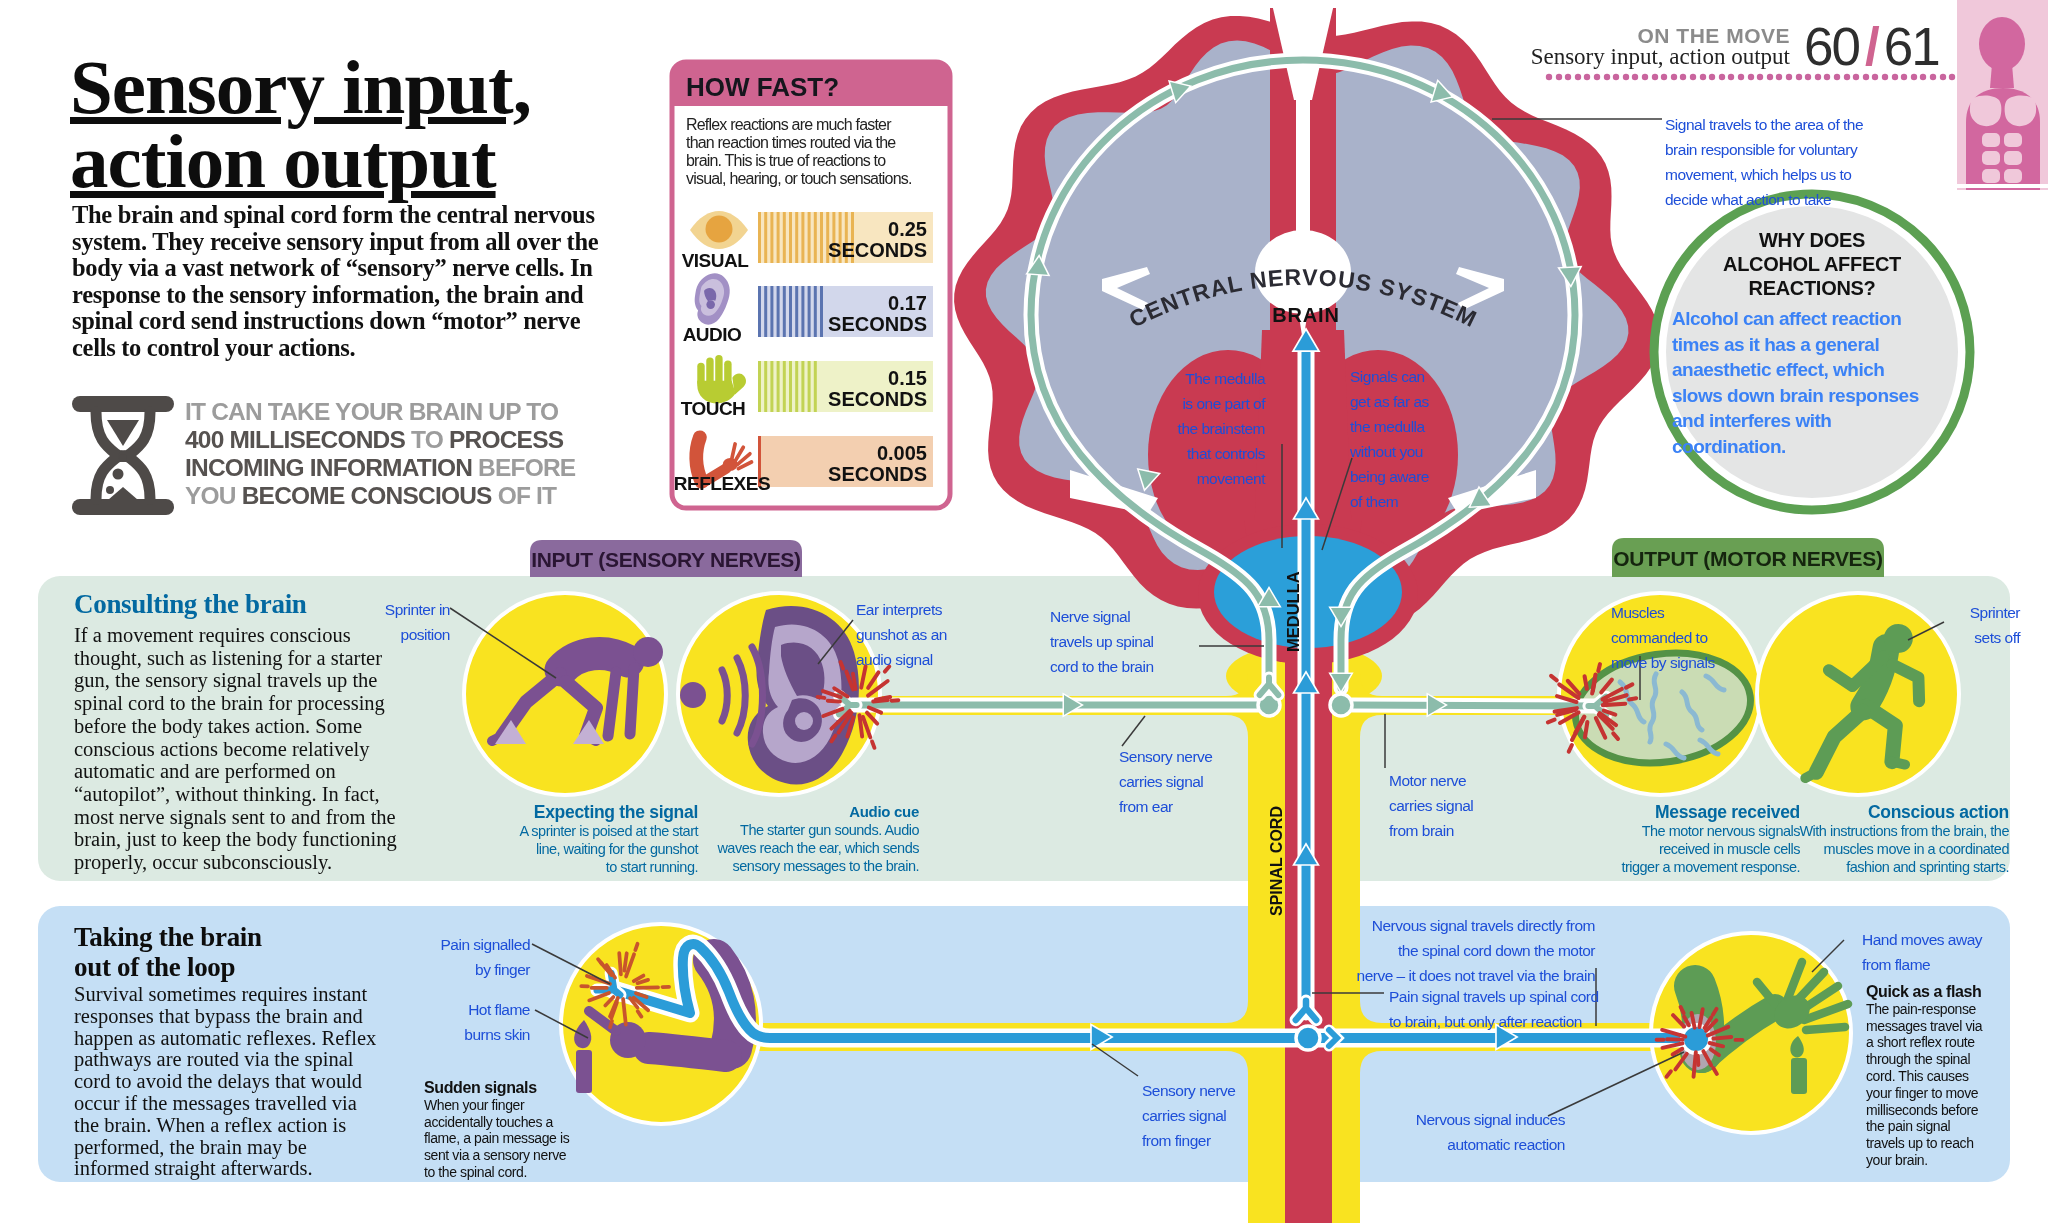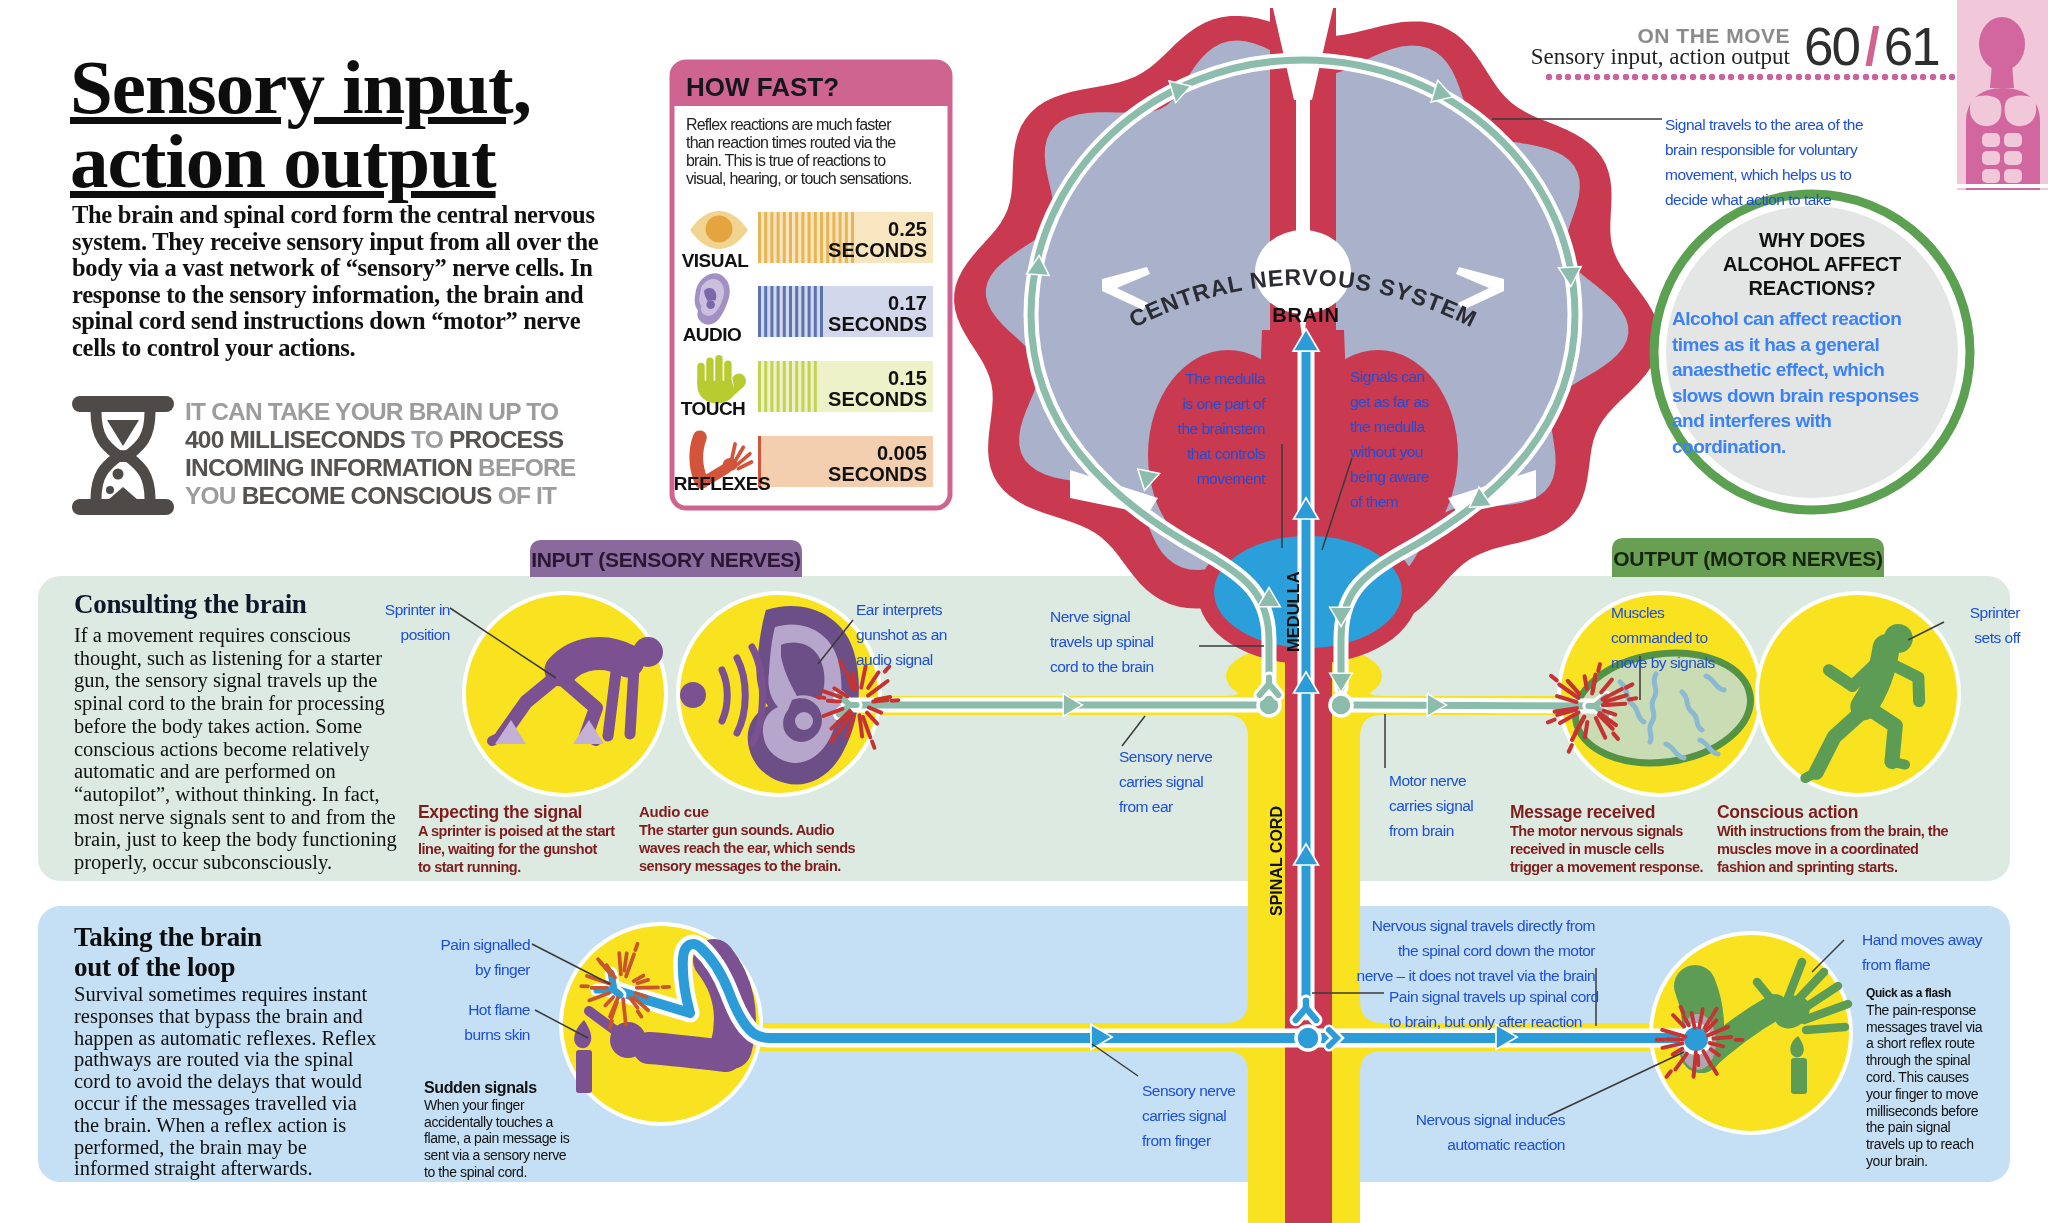--- a/index.html
+++ b/index.html
@@ -1,18 +1,18 @@
 <!DOCTYPE html>
 <html><head><meta charset="utf-8"><style>
 *{margin:0;padding:0;box-sizing:border-box;}
 html,body{width:2048px;height:1223px;background:#fff;overflow:hidden;}
 body{font-family:"Liberation Sans",sans-serif;position:relative;}
 .abs{position:absolute;}
 .lbl{font-size:15.5px;line-height:25px;color:#1d4ed8;letter-spacing:-0.5px;}
-.cap{font-size:14.5px;line-height:18px;color:#7f1d1d;text-align:left;letter-spacing:-0.5px;font-weight:bold;}
+.cap{font-size:14.5px;line-height:18px;color:#0369a1;text-align:right;letter-spacing:-0.5px;}
 </style></head><body>
 <svg class="abs" style="left:0;top:0" width="2048" height="1223" viewBox="0 0 2048 1223">
     <defs>
       <path id="arr" d="M -2,-10 L 15,0 L -2,10 Z"></path>
     </defs>
     <rect x="38" y="576" width="1972" height="305" rx="22" fill="#dceae2"></rect>
     <rect x="38" y="906" width="1972" height="276" rx="22" fill="#c5dff5"></rect>
     <path d="M 530,577 L 530,552 Q 530,540 542,540 L 790,540 Q 802,540 802,552 L 802,577 Z" fill="#8a6a9d"></path>
     <text x="666" y="567" font-size="21" font-weight="bold" fill="#2a1533" text-anchor="middle" letter-spacing="-0.3">INPUT (SENSORY NERVES)</text>
     <path d="M 1612,577 L 1612,550 Q 1612,538 1624,538 L 1872,538 Q 1884,538 1884,550 L 1884,577 Z" fill="#699f53"></path>
@@ -476,21 +476,21 @@
 <div class="abs" style="left:185px;top:398px;width:470px;font-size:24.5px;line-height:28px;font-weight:bold;color:#9c9c9c;letter-spacing:-0.8px;">IT CAN TAKE YOUR BRAIN UP TO<br><span style="color:#565250">400 MILLISECONDS</span> TO <span style="color:#565250">PROCESS</span><br><span style="color:#565250">INCOMING INFORMATION</span> BEFORE<br>YOU <span style="color:#565250">BECOME CONSCIOUS</span> OF IT</div>
 <div class="abs" style="left:686px;top:116px;width:260px;font-size:16px;line-height:18px;color:#222;letter-spacing:-0.8px;">Reflex reactions are much faster<br>than reaction times routed via the<br>brain. This is true of reactions to<br>visual, hearing, or touch sensations.</div>
 <div class="abs" style="left:1500px;top:24px;width:290px;text-align:right;font-size:21px;font-weight:bold;color:#8b8b8b;letter-spacing:0.5px;">ON THE MOVE</div>
 <div class="abs" style="left:1500px;top:44px;width:290px;text-align:right;font-family:'Liberation Serif',serif;font-size:23px;color:#222;">Sensory input, action output</div>
 <div class="abs" style="left:1804px;top:16px;width:200px;font-size:53px;color:#2e2e2e;letter-spacing:-2px;">60<span style="color:#cf6490;padding:0 6px;font-weight:bold;">/</span>61</div>
 <div class="abs" style="left:1687px;top:228px;width:250px;text-align:center;font-size:20px;line-height:24px;font-weight:bold;color:#111;letter-spacing:-0.3px;">WHY DOES<br>ALCOHOL AFFECT<br>REACTIONS?</div>
 <div class="abs" style="left:1672px;top:306px;width:280px;text-align:left;font-size:19px;line-height:25.5px;font-weight:bold;color:#3b82f6;letter-spacing:-0.5px;">Alcohol can affect reaction<br>times as it has a general<br>anaesthetic effect, which<br>slows down brain responses<br>and interferes with<br>coordination.</div>
 <div class="abs" style="left:1665px;top:112px;width:300px;">
     <div class="lbl">Signal travels to the area of the<br>brain responsible for voluntary<br>movement, which helps us to<br>decide what action to take</div>
   </div>
-<div class="abs" style="left:74px;top:589px;width:320px;font-family:'Liberation Serif',serif;font-weight:bold;font-size:27px;color:#0f172a;letter-spacing:-0.3px;">Consulting the brain</div>
+<div class="abs" style="left:74px;top:589px;width:320px;font-family:'Liberation Serif',serif;font-weight:bold;font-size:27px;color:#0369a1;letter-spacing:-0.3px;">Consulting the brain</div>
 <div class="abs" style="left:74px;top:624px;width:345px;font-family:'Liberation Serif',serif;font-size:20.5px;line-height:22.7px;color:#111;">If a movement requires conscious<br>thought, such as listening for a starter<br>gun, the sensory signal travels up the<br>spinal cord to the brain for processing<br>before the body takes action. Some<br>conscious actions become relatively<br>automatic and are performed on<br>“autopilot”, without thinking. In fact,<br>most nerve signals sent to and from the<br>brain, just to keep the body functioning<br>properly, occur subconsciously.</div>
 <div class="abs" style="left:418px;top:803px;width:280px;">
     <div class="cap"><b style="font-size:17.5px;letter-spacing:-0.3px">Expecting the signal</b><br>A sprinter is poised at the start<br>line, waiting for the gunshot<br>to start running.</div>
   </div>
 <div class="abs" style="left:639px;top:803px;width:280px;">
     <div class="cap"><b style="font-size:15px;letter-spacing:-0.3px">Audio cue</b><br>The starter gun sounds. Audio<br>waves reach the ear, which sends<br>sensory messages to the brain.</div>
   </div>
 <div class="abs" style="left:1510px;top:803px;width:290px;">
     <div class="cap"><b style="font-size:17.5px;letter-spacing:-0.3px">Message received</b><br>The motor nervous signals<br>received in muscle cells<br>trigger a movement response.</div>
   </div>
@@ -544,13 +544,13 @@
 <div class="abs" style="left:1142px;top:1078px;width:140px;">
     <div class="lbl">Sensory nerve<br>carries signal<br>from finger</div>
   </div>
 <div class="abs" style="left:1340px;top:1107px;width:225px;text-align:right;">
     <div class="lbl">Nervous signal induces<br>automatic reaction</div>
   </div>
 <div class="abs" style="left:1862px;top:927px;width:180px;">
     <div class="lbl">Hand moves away<br>from flame</div>
   </div>
 <div class="abs" style="left:1866px;top:984px;width:175px;">
-    <div style="font-size:14px;line-height:16.8px;color:#111;letter-spacing:-0.4px;"><b style="font-size:12px">Quick as a flash</b><br>The pain-response<br>messages travel via<br>a short reflex route<br>through the spinal<br>cord. This causes<br>your finger to move<br>milliseconds before<br>the pain signal<br>travels up to reach<br>your brain.</div>
+    <div style="font-size:14px;line-height:16.8px;color:#111;letter-spacing:-0.4px;"><b style="font-size:16px">Quick as a flash</b><br>The pain-response<br>messages travel via<br>a short reflex route<br>through the spinal<br>cord. This causes<br>your finger to move<br>milliseconds before<br>the pain signal<br>travels up to reach<br>your brain.</div>
   </div>
 </body></html>

